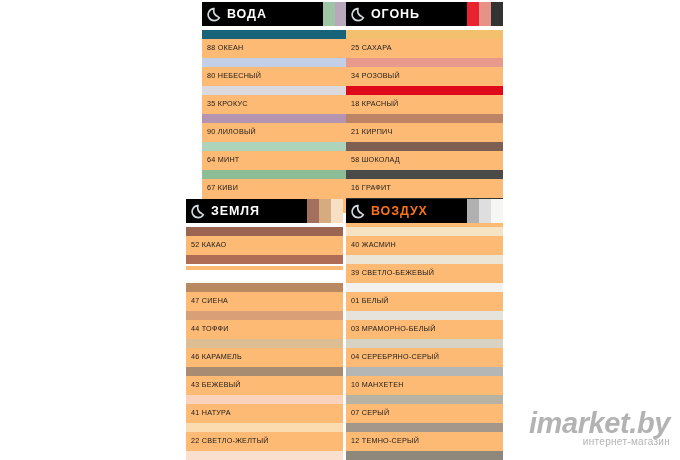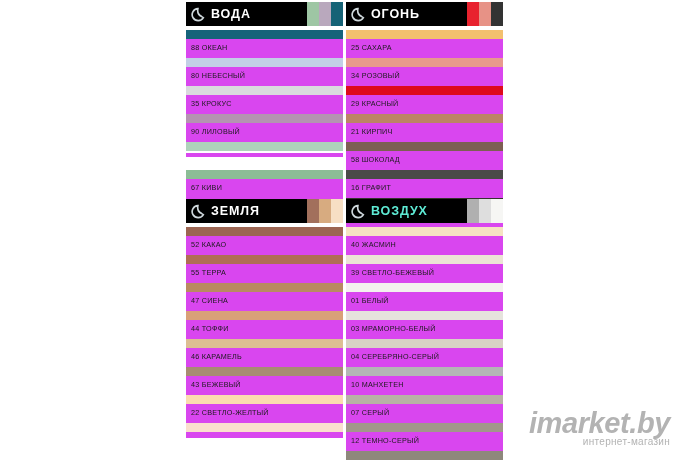--- a/index.html
+++ b/index.html
@@ -20,21 +20,21 @@
     left: 0; top: 0;
     width: 680px;
     height: 460px;
   }
 
   
   .group {
     position: absolute;
     width: 157px;
   }
-  .group-water { left: 186px; top: 2px; }
+  .group-water { left: 202px; top: 2px; }
   .group-fire  { left: 346px; top: 2px; }
   .group-earth { left: 186px; top: 199px; }
   .group-air   { left: 346px; top: 199px; }
 
   
   .group-header {
     display: flex;
     align-items: stretch;
     height: 24px;
     width: 157px;
@@ -86,21 +86,21 @@
     position: relative;
   }
   .swatch-color {
     width: 157px;
     height: 9px;
     display: block;
   }
   .swatch-label-band {
     width: 157px;
     height: 34px;
-    background: #d946ef;
+    background: #fdba74;
     display: block;
     position: relative;
   }
   .swatch-label {
     position: absolute;
     left: 5px;
     top: 0;
     line-height: 17px;
     font-size: 7.2px;
     color: #1a1a1a;
@@ -181,20 +181,23 @@
         </div>
         <div class="swatch-row">
           <div class="swatch-color" style="background: rgb(180, 148, 177);"></div>
           <div class="swatch-label-band">
             <span class="swatch-label">90 ЛИЛОВЫЙ</span>
           </div>
           <div class="row-gap"></div>
         </div>
         <div class="swatch-row">
           <div class="swatch-color" style="background: rgb(174, 211, 187);"></div>
+          <div class="swatch-label-band">
+            <span class="swatch-label">64 МИНТ</span>
+          </div>
           <div class="row-gap"></div>
         </div>
         <div class="swatch-row">
           <div class="swatch-color" style="background: rgb(140, 189, 150);"></div>
           <div class="swatch-label-band">
             <span class="swatch-label">67 КИВИ</span>
           </div>
           <div class="row-gap"></div>
         </div>
       </div>
@@ -224,21 +227,21 @@
         <div class="swatch-row">
           <div class="swatch-color" style="background: rgb(232, 154, 141);"></div>
           <div class="swatch-label-band">
             <span class="swatch-label">34 РОЗОВЫЙ</span>
           </div>
           <div class="row-gap"></div>
         </div>
         <div class="swatch-row">
           <div class="swatch-color" style="background: rgb(222, 10, 28);"></div>
           <div class="swatch-label-band">
-            <span class="swatch-label">29 КРАСНЫЙ</span>
+            <span class="swatch-label">18 КРАСНЫЙ</span>
           </div>
           <div class="row-gap"></div>
         </div>
         <div class="swatch-row">
           <div class="swatch-color" style="background: rgb(188, 132, 101);"></div>
           <div class="swatch-label-band">
             <span class="swatch-label">21 КИРПИЧ</span>
           </div>
           <div class="row-gap"></div>
         </div>
@@ -282,23 +285,20 @@
       <div class="swatch-list">
         <div class="swatch-row">
           <div class="swatch-color" style="background: rgb(156, 101, 82);"></div>
           <div class="swatch-label-band">
             <span class="swatch-label">52 КАКАО</span>
           </div>
           <div class="row-gap"></div>
         </div>
         <div class="swatch-row">
           <div class="swatch-color" style="background: rgb(176, 109, 85);"></div>
-          <div class="swatch-label-band">
-            <span class="swatch-label">55 ТЕРРА</span>
-          </div>
           <div class="row-gap"></div>
         </div>
         <div class="swatch-row">
           <div class="swatch-color" style="background: rgb(185, 138, 97);"></div>
           <div class="swatch-label-band">
             <span class="swatch-label">47 СИЕНА</span>
           </div>
           <div class="row-gap"></div>
         </div>
         <div class="swatch-row">
@@ -312,20 +312,27 @@
           <div class="swatch-color" style="background: rgb(221, 190, 147);"></div>
           <div class="swatch-label-band">
             <span class="swatch-label">46 КАРАМЕЛЬ</span>
           </div>
           <div class="row-gap"></div>
         </div>
         <div class="swatch-row">
           <div class="swatch-color" style="background: rgb(168, 140, 114);"></div>
           <div class="swatch-label-band">
             <span class="swatch-label">43 БЕЖЕВЫЙ</span>
+          </div>
+          <div class="row-gap"></div>
+        </div>
+        <div class="swatch-row">
+          <div class="swatch-color" style="background: rgb(251, 210, 187);"></div>
+          <div class="swatch-label-band">
+            <span class="swatch-label">41 НАТУРА</span>
           </div>
           <div class="row-gap"></div>
         </div>
         <div class="swatch-row">
           <div class="swatch-color" style="background: rgb(251, 220, 176);"></div>
           <div class="swatch-label-band">
             <span class="swatch-label">22 СВЕТЛО-ЖЕЛТЫЙ</span>
           </div>
           <div class="row-gap"></div>
         </div>
@@ -333,21 +340,21 @@
           <div class="swatch-color" style="background: rgb(250, 223, 206);"></div>
         </div>
       </div>
     </div>
     <div class="group group-air">
       <div class="group-header">
         <div class="header-black" style="background: rgb(0, 0, 0);">
           <svg class="moon-icon" viewBox="0 0 20 20">
             <path d="M16.5 14.2A8 8 0 1 1 9.2 2.2a9.6 9.6 0 0 0 5.1 10.6z" fill="none" stroke="#cfd8dc" stroke-width="2.2" stroke-linecap="round"></path>
           </svg>
-          <span class="group-title" style="color: #5eead4;">ВОЗДУХ</span>
+          <span class="group-title" style="color: #f97316;">ВОЗДУХ</span>
         </div>
         <div class="header-accents">
           <div class="accent-chip" style="background: rgb(176, 176, 176);"></div>
           <div class="accent-chip" style="background: rgb(222, 222, 222);"></div>
           <div class="accent-chip" style="background: rgb(246, 246, 244);"></div>
         </div>
       </div>
       <div class="swatch-list">
         <div class="swatch-row">
           <div class="swatch-color" style="background: rgb(246, 227, 195);"></div>

